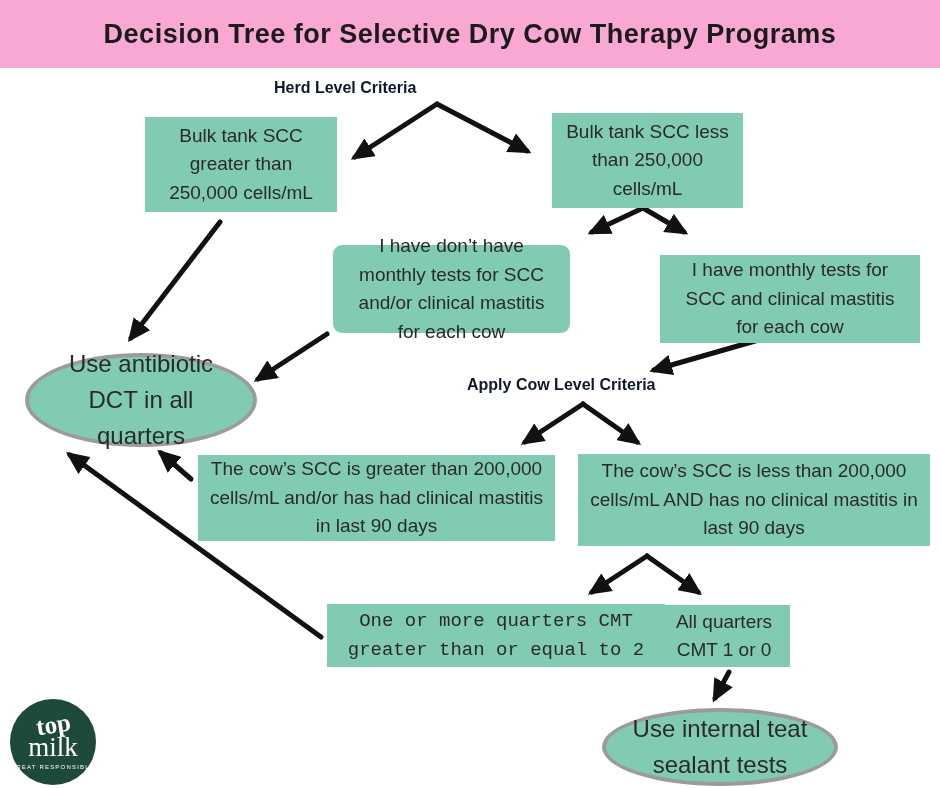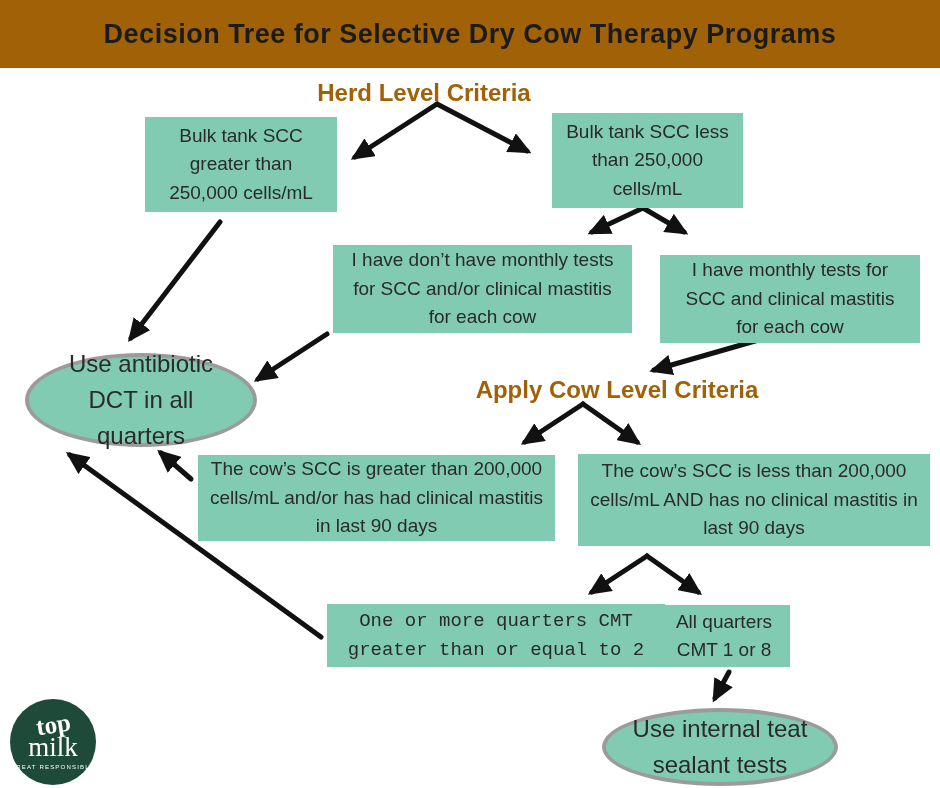--- a/index.html
+++ b/index.html
@@ -2,27 +2,27 @@
 <html><head>
 <meta charset="utf-8">
 <style>
   html,body{margin:0;padding:0;background:#ffffff;}
   .canvas{
     position:relative;width:940px;height:788px;background:#ffffff;
     font-family:"Liberation Sans", sans-serif;color:#262626;overflow:hidden;
   }
   .header{
     position:absolute;left:0;top:0;width:940px;height:68px;
-    background:#a16207;display:flex;align-items:center;justify-content:center;
+    background:#f9a8d4;display:flex;align-items:center;justify-content:center;
   }
   .header .title{
     font-size:27px;font-weight:600;letter-spacing:0.5px;color:#1b1b1b;
   }
   .section-label{
-    position:absolute;text-align:center;font-weight:700;font-size:24px;color:#a16207;
+    position:absolute;font-weight:700;font-size:16px;color:#0f172a;
   }
   .node{
     position:absolute;background:#82cbb3;display:flex;align-items:center;justify-content:center;
     text-align:center;font-size:19px;line-height:1.5;color:#2a2a2a;box-sizing:border-box;
     padding:16px 12px;
   }
   .ellipse{
     position:absolute;background:#82cbb3;border:4px solid #9b9b9b;border-radius:50%;
     display:flex;align-items:center;justify-content:center;text-align:center;
     font-size:24px;line-height:1.5;color:#2a2a2a;box-sizing:border-box;padding:6px 14px;
@@ -68,35 +68,35 @@
     <line x1="647" y1="556" x2="698" y2="592" marker-end="url(#ah)"></line>
     <line x1="729" y1="672" x2="715" y2="698" marker-end="url(#ah)"></line>
   </svg>
 
   <div class="section-label" style="left:274px;top:79px;width:300px;">Herd Level Criteria</div>
 
   <div class="node" style="left:145px;top:117px;width:192px;height:95px;">Bulk tank SCC greater than 250,000 cells/mL</div>
 
   <div class="node" style="left:552px;top:113px;width:191px;height:95px;">Bulk tank SCC less than 250,000 cells/mL</div>
 
-  <div class="node" style="left:333px;top:245px;width:299px;height:88px;">I have don’t have monthly tests for SCC and/or clinical mastitis for each cow</div>
+  <div class="node" style="left:333px;top:245px;width:237px;height:88px;border-radius:9px;">I have don’t have monthly tests for SCC and/or clinical mastitis for each cow</div>
 
   <div class="node" style="left:660px;top:255px;width:260px;height:88px;">I have monthly tests for SCC and clinical mastitis for each cow</div>
 
   <div class="ellipse" style="left:25px;top:353px;width:232px;height:94px;">Use antibiotic DCT in all quarters</div>
 
   <div class="section-label" style="left:467px;top:376px;width:300px;">Apply Cow Level Criteria</div>
 
   <div class="node" style="left:198px;top:455px;width:357px;height:86px;">The cow’s SCC is greater than 200,000 cells/mL and/or has had clinical mastitis in last 90 days</div>
 
   <div class="node" style="left:578px;top:454px;width:352px;height:92px;">The cow’s SCC is less than 200,000 cells/mL AND has no clinical mastitis in last 90 days</div>
 
   <div class="node" style="left:327px;top:604px;width:338px;height:63px;font-family:Liberation Mono, monospace;">One or more quarters CMT greater than or equal to 2</div>
 
-  <div class="node" style="left:658px;top:605px;width:132px;height:62px;padding:4px 6px;">All quarters CMT 1 or 8</div>
+  <div class="node" style="left:658px;top:605px;width:132px;height:62px;padding:4px 6px;">All quarters CMT 1 or 0</div>
 
   <div class="ellipse" style="left:602px;top:708px;width:236px;height:78px;">Use internal teat sealant tests</div>
 
   <div class="logo">
     <span class="word1">top</span>
     <span class="word2">milk</span>
     <span class="tagline">TREAT RESPONSIBLY</span>
   </div>
 
 </div>

